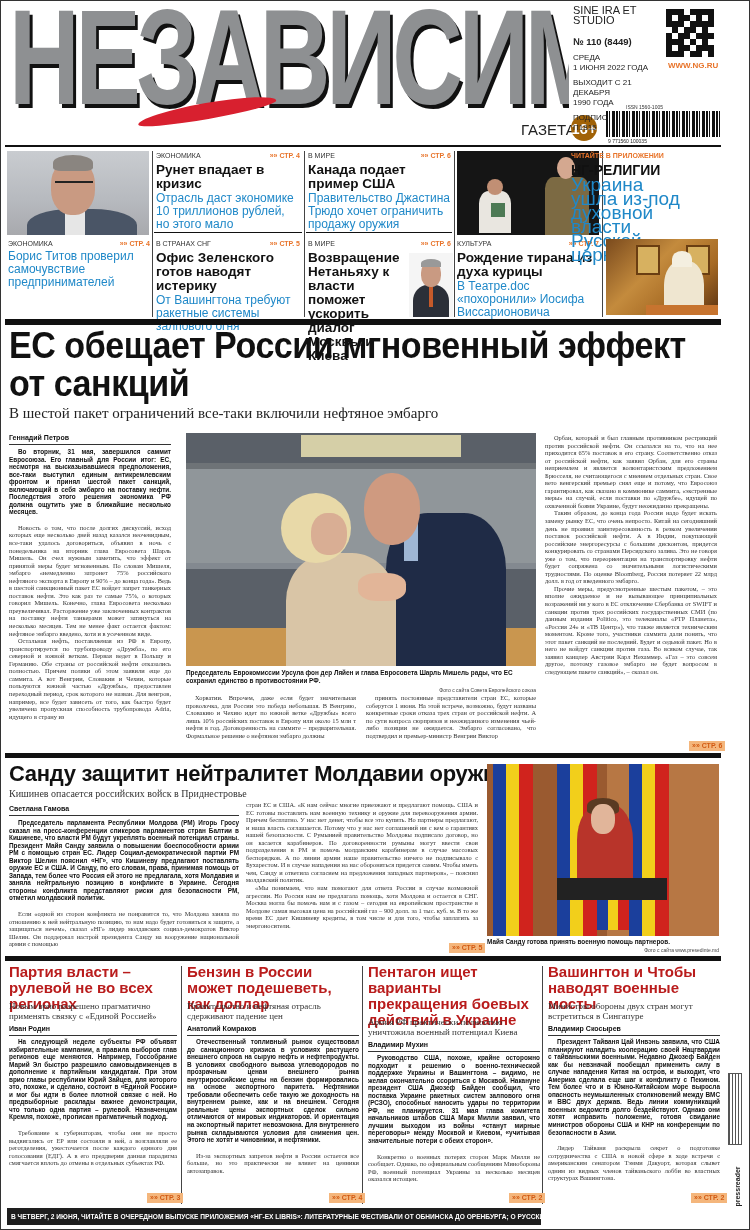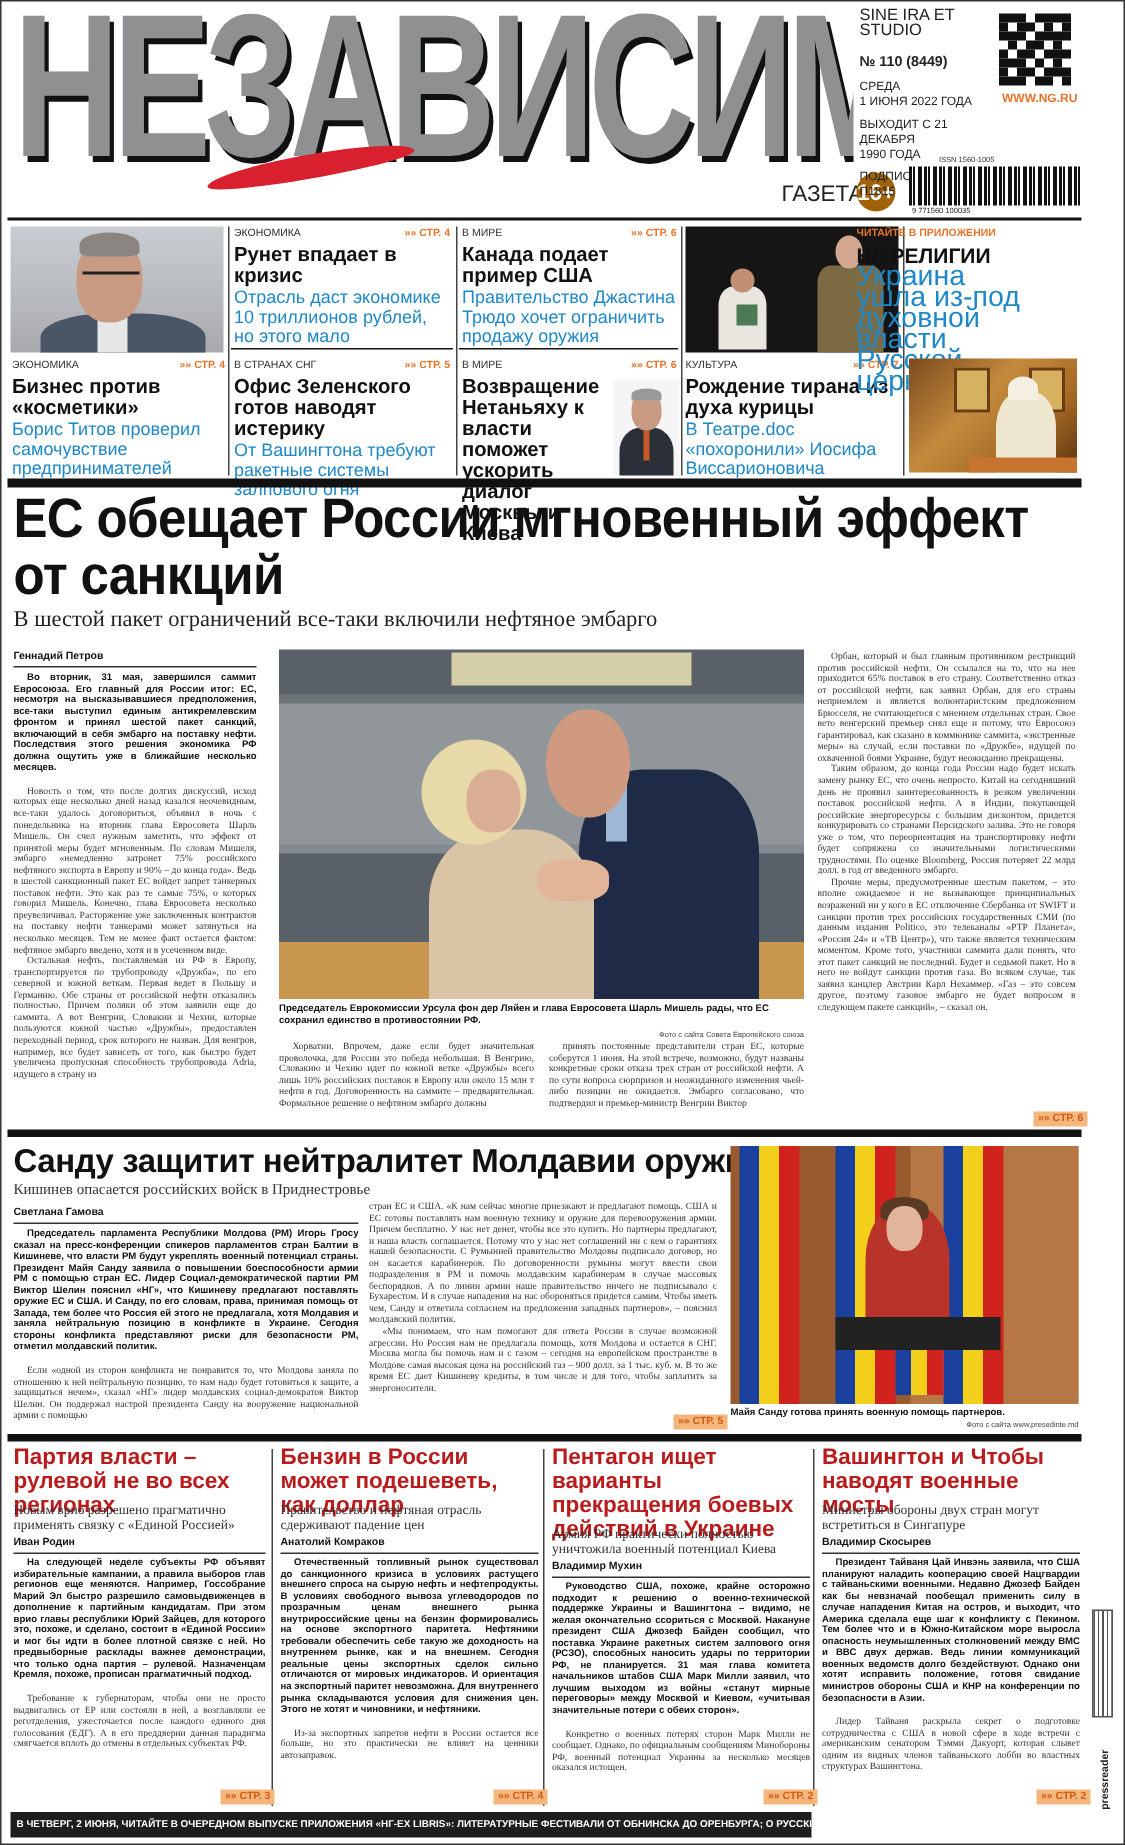--- a/index.html
+++ b/index.html
@@ -229,21 +229,20 @@
         </div>
       <h3>Канада подает пример США</h3>
       <div class="sub">Правительство Джастина Трюдо хочет ограничить продажу оружия</div>
     </div>
 
     <div class="t" style="left:7px;top:238px;width:142px">
       <div class="sec">
           <span>ЭКОНОМИКА</span>
           <span class="pg">»» СТР. 4</span>
         </div>
-      <h3>Бизнес против «косметики»</h3>
       <div class="sub">Борис Титов проверил самочувствие предпринимателей</div>
     </div>
 
     <div class="t" style="left:155px;top:238px;width:144px">
       <div class="sec">
           <span>В СТРАНАХ СНГ</span>
           <span class="pg">»» СТР. 5</span>
         </div>
       <h3>Офис Зеленского готов наводят истерику</h3>
       <div class="sub">От Вашингтона требуют ракетные системы залпового огня</div>

